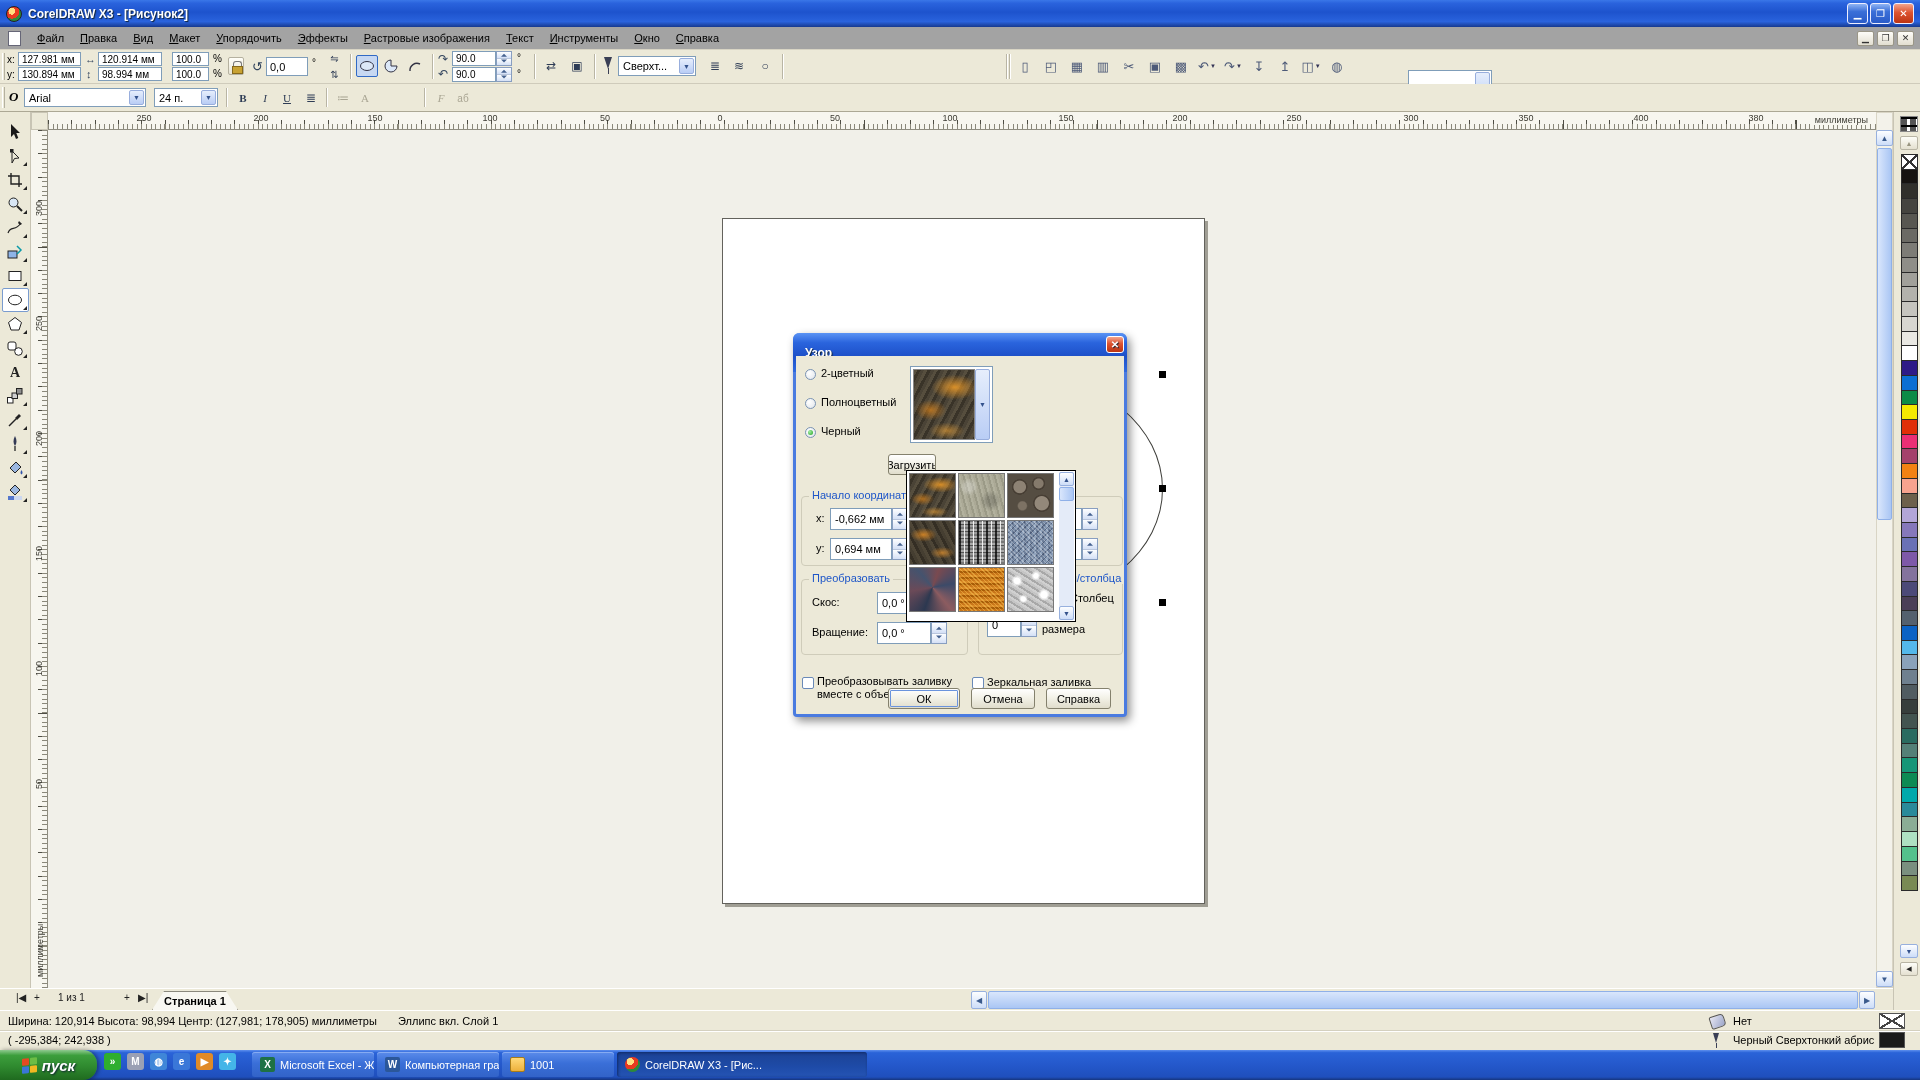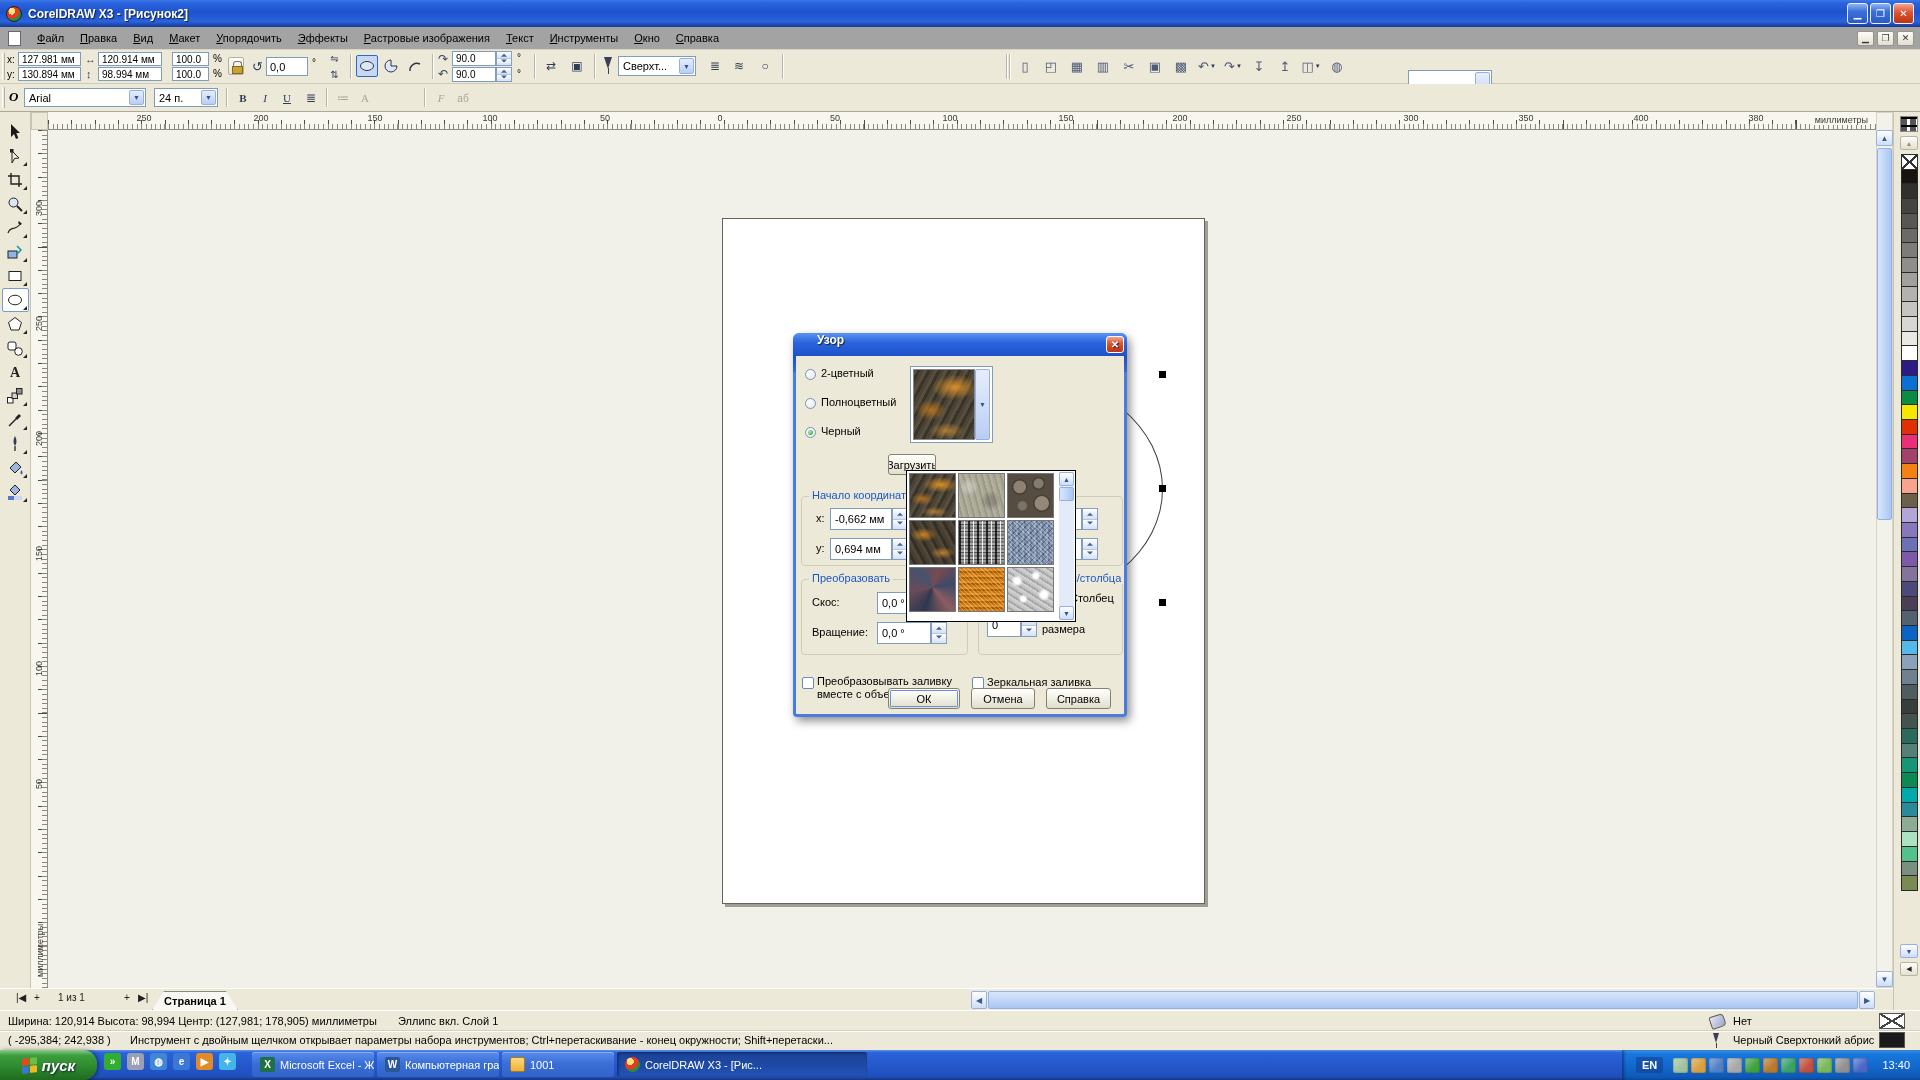--- a/index.html
+++ b/index.html
@@ -108,21 +108,21 @@
   #swatches{position:absolute;left:7px;top:43px;width:17px}
   .swatch{width:17px;height:15.72px;border:1px solid #2a2a2a;margin-top:-1px}
   .swatch.none{background:
     linear-gradient(to top right,transparent calc(50% - 1px),#333 calc(50% - 1px) calc(50% + 1px),transparent calc(50% + 1px)),
     linear-gradient(to bottom right,transparent calc(50% - 1px),#333 calc(50% - 1px) calc(50% + 1px),transparent calc(50% + 1px)),#fff}
   
   #dlg{position:absolute;left:793px;top:333px;width:334px;height:384px;background:#ece9d8;border:3px solid #4a7be0;border-top:none;
     border-radius:7px 7px 4px 4px;box-shadow:3px 4px 10px rgba(0,0,0,.45);overflow:visible;z-index:20}
   #dlg-title{position:absolute;left:-3px;right:-3px;top:0;height:39px;border-radius:6px 6px 0 0;
     background:linear-gradient(180deg,#5a93f4 0%,#2a64dd 25%,#1d50c8 60%,#2f6ae0 100%);
-    display:flex;color:#fff;font-weight:bold;font-size:12px;padding:0 24px;text-shadow:1px 1px 1px #123}
+    display:flex;align-items:center;color:#fff;font-weight:bold;font-size:12px;padding:0 12px;text-shadow:1px 1px 1px #123}
   .x-btn{position:absolute;right:3px;top:3px;width:18px;height:17px;border:1px solid #fff;border-radius:3px;color:#fff;font-size:10px;font-weight:bold;
     background:linear-gradient(180deg,#f3a48c,#dd5330 45%,#bc3412);display:flex;align-items:center;justify-content:center}
   #dlg-body{position:absolute;inset:23px 0 0 0;background:#ece9d8;border-radius:0 0 2px 2px}
   .rad{position:absolute;width:11px;height:11px;border-radius:50%;border:1px solid #7a93b3;background:radial-gradient(circle at 35% 35%,#fff,#dfe4ea)}
   .rad.sel::after{content:"";position:absolute;inset:2px;border-radius:50%;background:radial-gradient(circle at 35% 35%,#a4eea4,#1fa020)}
   .dlab{position:absolute;font-size:11px;white-space:nowrap}
   .grp{position:absolute;border:1px solid #cfccba;border-radius:4px}
   .grp .lg{position:absolute;top:-8px;left:7px;background:#ece9d8;padding:0 3px;color:#1e56c8;font-size:11px;white-space:nowrap}
   .dfld{position:absolute;background:#fff;border:1px solid #7f9db9;font-size:11px;padding:0 4px;display:flex;align-items:center}
   .cb{position:absolute;width:12px;height:12px;background:#fff;border:1px solid #6a8ab8;border-radius:2px}
@@ -471,21 +471,20 @@
 </div>
 
 <div id="statusbar">
   <span class="abs" style="left:8px;top:4px">Ширина: 120,914 Высота: 98,994 Центр: (127,981; 178,905) миллиметры</span>
   <span class="abs" style="left:398px;top:4px">Эллипс вкл. Слой 1</span>
   <span class="bucket-ico" style="left:1710px;top:4px"></span>
   <span class="abs" style="left:1733px;top:4px">Нет</span>
   <span class="swatch-box nofill" style="left:1879px;top:2px"></span>
   <div class="l2sep"></div>
   <span class="abs" style="left:8px;top:23px">( -295,384; 242,938 )</span>
-  <span class="abs" style="left:130px;top:23px">Инструмент с двойным щелчком открывает параметры набора инструментов; Ctrl+перетаскивание - конец окружности; Shift+перетаски...</span>
   <span class="pen-ico" style="left:1712px;top:22px"></span>
   <span class="abs" style="left:1733px;top:23px">Черный  Сверхтонкий абрис</span>
   <span class="swatch-box black" style="left:1879px;top:21px"></span>
 </div>
 
 <div id="palette">
   <span class="pal-opt"></span>
   <span class="pal-arrow" style="top:24px">▲</span>
   <div id="swatches">
       <div class="swatch none"></div>
@@ -688,30 +687,13 @@
       </div>
       <div class="task-btn mid">
         <span class="ti ti-folder"></span>
         <span class="task-label">1001</span>
       </div>
       <div class="task-btn active wide">
         <span class="ti ti-corel"></span>
         <span class="task-label">CorelDRAW X3 - [Рис...</span>
       </div>
     </div>
-  <div id="tray">
-    <span class="lang">EN</span>
-    <span id="trayicons">
-        <span class="tray-ico" style="background: linear-gradient(135deg, rgba(255, 255, 255, 0.4), transparent 60%), rgb(159, 194, 159);"></span>
-        <span class="tray-ico" style="background: linear-gradient(135deg, rgba(255, 255, 255, 0.4), transparent 60%), rgb(216, 160, 64);"></span>
-        <span class="tray-ico" style="background: linear-gradient(135deg, rgba(255, 255, 255, 0.4), transparent 60%), rgb(80, 128, 200);"></span>
-        <span class="tray-ico" style="background: linear-gradient(135deg, rgba(255, 255, 255, 0.4), transparent 60%), rgb(168, 168, 168);"></span>
-        <span class="tray-ico" style="background: linear-gradient(135deg, rgba(255, 255, 255, 0.4), transparent 60%), rgb(63, 160, 63);"></span>
-        <span class="tray-ico" style="background: linear-gradient(135deg, rgba(255, 255, 255, 0.4), transparent 60%), rgb(184, 120, 48);"></span>
-        <span class="tray-ico" style="background: linear-gradient(135deg, rgba(255, 255, 255, 0.4), transparent 60%), rgb(56, 160, 104);"></span>
-        <span class="tray-ico" style="background: linear-gradient(135deg, rgba(255, 255, 255, 0.4), transparent 60%), rgb(192, 80, 64);"></span>
-        <span class="tray-ico" style="background: linear-gradient(135deg, rgba(255, 255, 255, 0.4), transparent 60%), rgb(120, 184, 88);"></span>
-        <span class="tray-ico" style="background: linear-gradient(135deg, rgba(255, 255, 255, 0.4), transparent 60%), rgb(144, 144, 144);"></span>
-        <span class="tray-ico" style="background: linear-gradient(135deg, rgba(255, 255, 255, 0.4), transparent 60%), rgb(72, 104, 200);"></span>
-      </span>
-    <span id="clock">13:40</span>
-  </div>
 </div>
 
 </body></html>

